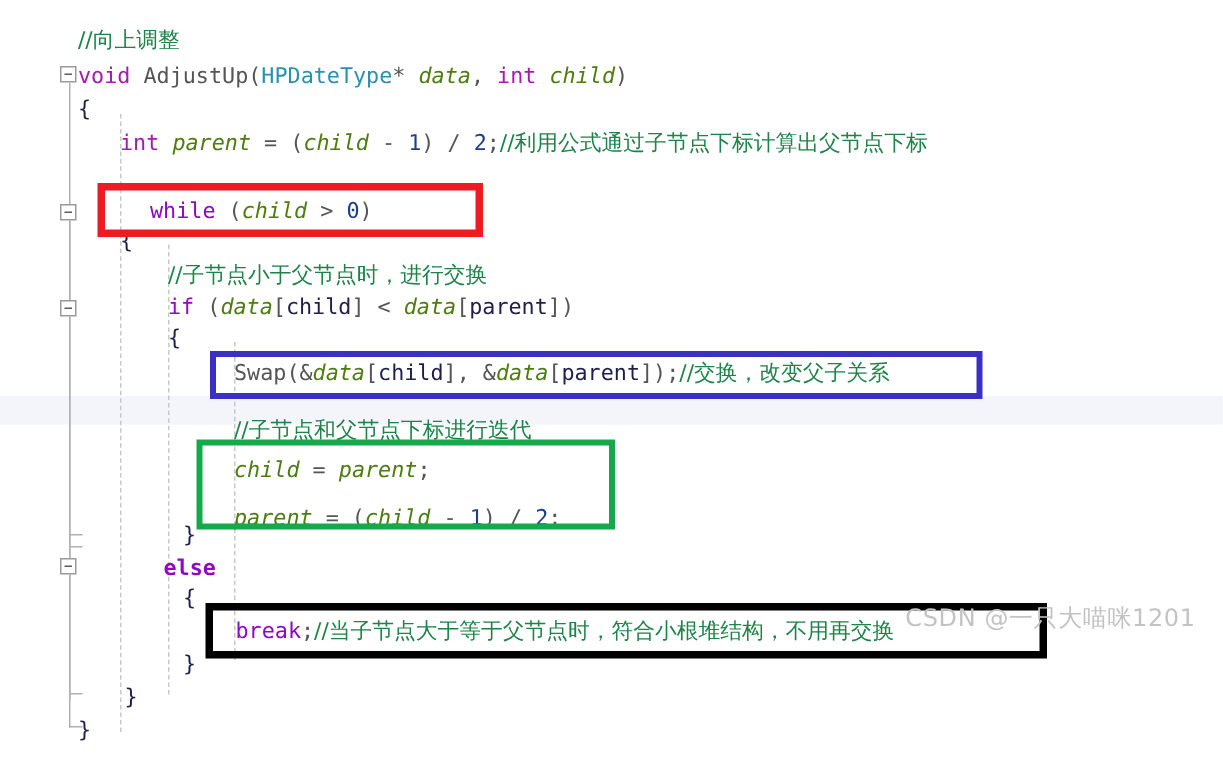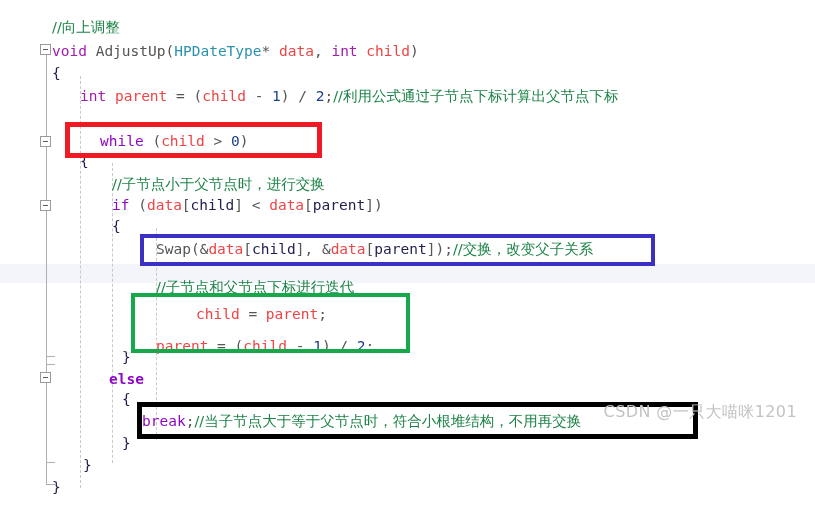--- a/index.html
+++ b/index.html
@@ -77,21 +77,21 @@
     position: absolute;
     white-space: pre;
     font-family: "DejaVu Sans Mono", "Liberation Mono", monospace;
     font-size: 14.5px;
     line-height: 19px;
     z-index: 4;
   }
   .tok-key      { color: #a21caf; }           
   .tok-ctrl     { color: #8f08c4; }           
   .tok-type     { color: #2b91af; }           
-  .tok-ident    { color: #ef4444; }           
+  .tok-ident    { color: #4d7c0f; font-style: italic; }           
   .tok-fn       { color: #555555; }           
   .tok-punct    { color: #555555; }
   .tok-num      { color: #1b3f8b; }
   .tok-var      { color: #1f1f4d; }           
   .tok-comment  { color: #1d8348; }
   .tok-brace    { color: #1f1f4d; }
 
   
   .cjk {
     font-family: "DejaVu Sans", "Liberation Sans", sans-serif;
@@ -157,26 +157,26 @@
       <div class="code-line" style="top: 42px; left: 52px;"><span class="tok-key">void</span><span class="tok-punct"> </span><span class="tok-fn">AdjustUp</span><span class="tok-punct">(</span><span class="tok-type">HPDateType</span><span class="tok-punct">* </span><span class="tok-ident">data</span><span class="tok-punct">, </span><span class="tok-key">int</span><span class="tok-punct"> </span><span class="tok-ident">child</span><span class="tok-punct">)</span></div>
       <div class="code-line" style="top: 64px; left: 52px;"><span class="tok-brace">{</span></div>
       <div class="code-line" style="top: 87px; left: 80px;"><span class="tok-key">int</span><span class="tok-punct"> </span><span class="tok-ident">parent</span><span class="tok-punct"> = (</span><span class="tok-ident">child</span><span class="tok-punct"> - </span><span class="tok-num">1</span><span class="tok-punct">) / </span><span class="tok-num">2</span><span class="tok-punct">;</span><span class="tok-comment cjk">//利用公式通过子节点下标计算出父节点下标</span></div>
       <div class="code-line" style="top: 132px; left: 80px; margin-left: 20px;"><span class="tok-ctrl">while</span><span class="tok-punct"> (</span><span class="tok-ident">child</span><span class="tok-punct"> &gt; </span><span class="tok-num">0</span><span class="tok-punct">)</span></div>
       <div class="code-line" style="top: 152px; left: 80px;"><span class="tok-brace">{</span></div>
       <div class="code-line" style="top: 175px; left: 112px;"><span class="tok-comment cjk">//子节点小于父节点时，进行交换</span></div>
       <div class="code-line" style="top: 196px; left: 112px;"><span class="tok-ctrl">if</span><span class="tok-punct"> (</span><span class="tok-ident">data</span><span class="tok-punct">[</span><span class="tok-var">child</span><span class="tok-punct">] &lt; </span><span class="tok-ident">data</span><span class="tok-punct">[</span><span class="tok-var">parent</span><span class="tok-punct">])</span></div>
       <div class="code-line" style="top: 217px; left: 112px;"><span class="tok-brace">{</span></div>
       <div class="code-line" style="top: 240px; left: 156px;"><span class="tok-fn">Swap</span><span class="tok-punct">(&amp;</span><span class="tok-ident">data</span><span class="tok-punct">[</span><span class="tok-var">child</span><span class="tok-punct">], &amp;</span><span class="tok-ident">data</span><span class="tok-punct">[</span><span class="tok-var">parent</span><span class="tok-punct">]);</span><span class="tok-comment cjk">//交换，改变父子关系</span></div>
       <div class="code-line" style="top: 278px; left: 156px;"><span class="tok-comment cjk">//子节点和父节点下标进行迭代</span></div>
-      <div class="code-line" style="top: 305px; left: 156px; padding-left: 40px;"><span class="tok-ident">child</span><span class="tok-punct"> = </span><span class="tok-ident">parent</span><span class="tok-punct">;</span></div>
+      <div class="code-line" style="top: 305px; left: 156px;"><span class="tok-ident">child</span><span class="tok-punct"> = </span><span class="tok-ident">parent</span><span class="tok-punct">;</span></div>
       <div class="code-line" style="top: 337px; left: 156px;"><span class="tok-ident">parent</span><span class="tok-punct"> = (</span><span class="tok-ident">child</span><span class="tok-punct"> - </span><span class="tok-num">1</span><span class="tok-punct">) / </span><span class="tok-num">2</span><span class="tok-punct">;</span></div>
       <div class="code-line" style="top: 348px; left: 122px;"><span class="tok-brace">}</span></div>
       <div class="code-line" style="top: 370px; left: 109px; font-weight: bold;"><span class="tok-ctrl">else</span></div>
       <div class="code-line" style="top: 390px; left: 122px;"><span class="tok-brace">{</span></div>
-      <div class="code-line" style="top: 412px; left: 142px; text-align: center;"><span class="tok-ctrl">break</span><span class="tok-punct">;</span><span class="tok-comment cjk">//当子节点大于等于父节点时，符合小根堆结构，不用再交换</span></div>
+      <div class="code-line" style="top: 412px; left: 157px; text-align: center;"><span class="tok-ctrl">break</span><span class="tok-punct">;</span><span class="tok-comment cjk">//当子节点大于等于父节点时，符合小根堆结构，不用再交换</span></div>
       <div class="code-line" style="top: 434px; left: 122px;"><span class="tok-brace">}</span></div>
       <div class="code-line" style="top: 456px; left: 83px;"><span class="tok-brace">}</span></div>
       <div class="code-line" style="top: 478px; left: 52px;"><span class="tok-brace">}</span></div>
     </div>
 
   <div id="anno-layer">
       <div class="anno-box anno-red" style="left: 65px; top: 122px; width: 257px; height: 36px;"></div>
       <div class="anno-box anno-blue" style="left: 140px; top: 234px; width: 515px; height: 32px;"></div>
       <div class="anno-box anno-green" style="left: 131px; top: 293px; width: 279px; height: 60px;"></div>
       <div class="anno-box anno-black" style="left: 137px; top: 402px; width: 561px; height: 37px;"></div>

